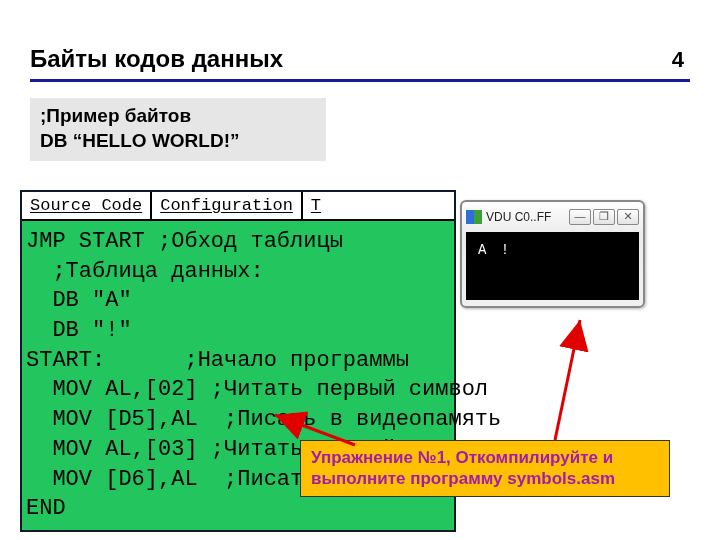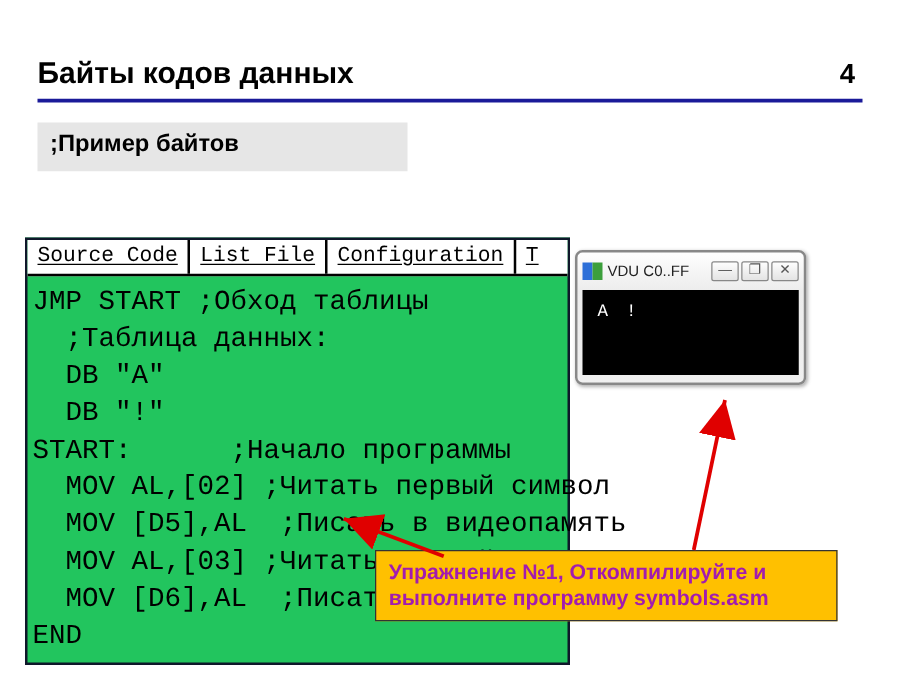--- a/index.html
+++ b/index.html
@@ -128,27 +128,27 @@
 
 <div class="slide">
   <div class="header-row">
     <div class="title">Байты кодов данных</div>
     <div class="page-num">4</div>
   </div>
   <div class="hr"></div>
 
   <div class="example-box">
     <div>;Пример байтов</div>
+    <div>DB “HELLO WORLD!”</div>
   </div>
 </div>
 
 <div class="editor">
   <div class="tabs">
     <div class="tab"><span>Source Code</span></div>
-    <div class="tab"><span>List File</span></div>
     <div class="tab"><span>Configuration</span></div>
     <div class="tab" style="border-right:none"><span>T</span></div>
   </div>
   <div class="code-body">JMP START ;Обход таблицы
   ;Таблица данных:
   DB "A"
   DB "!"
 START:      ;Начало программы
   MOV AL,[02] ;Читать первый символ
   MOV [D5],AL  ;Писать в видеопамять

